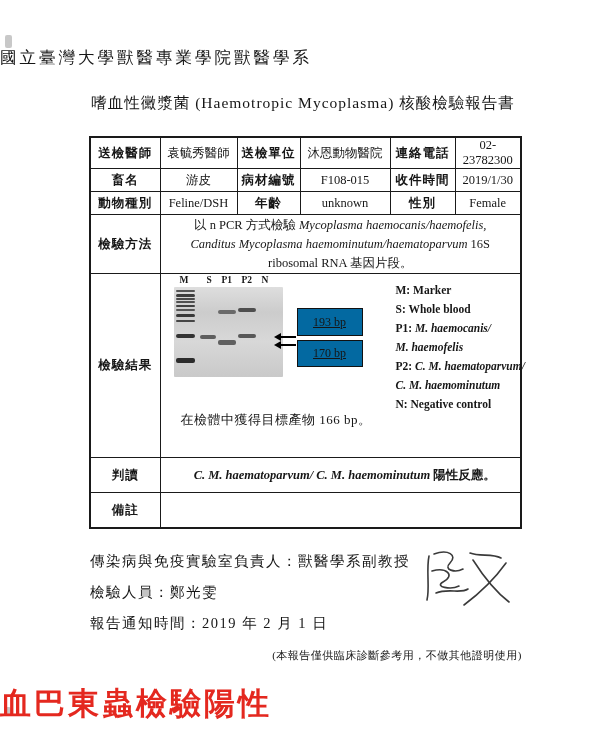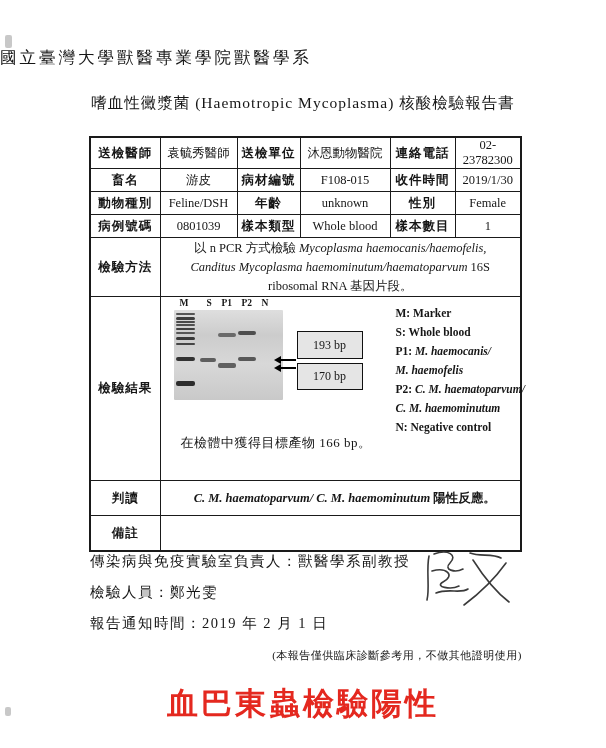--- a/index.html
+++ b/index.html
@@ -39,39 +39,39 @@
   .gel{position:absolute;left:13px;top:13px;width:109px;height:90px;
     background:linear-gradient(180deg,#dedede 0%,#cccccc 28%,#d8d8d8 60%,#c9c9c9 100%);
     border-radius:1px;}
   .band{position:absolute;border-radius:2px;}
   .arrow{position:absolute;left:120px;width:15px;height:0;border-top:2px solid #000;}
   .arrow::before{content:"";position:absolute;left:-7px;top:-5px;width:0;height:0;
     border-right:7px solid #000;border-top:4px solid transparent;border-bottom:4px solid transparent;}
   .arrow1{top:62px;}
   .arrow2{top:70px;}
   .bpbox{position:absolute;left:136px;width:64px;border:1px solid #111;
-    font-size:12px;text-align:center;background:#e5e5e5;}
+    font-size:12px;text-align:center;background:#0369a1;text-decoration:underline;}
   .bp1{top:34px;height:26px;line-height:26px;}
   .bp2{top:66px;height:25px;line-height:25px;}
   .legend{position:absolute;left:210px;top:7px;text-align:left;font-weight:bold;
     font-size:11.5px;line-height:19px;white-space:nowrap;margin-left:25px;}
   .legend i{font-style:italic;}
   .conclusion{position:absolute;left:20px;top:137px;font-size:13px;text-align:left;
     white-space:nowrap;letter-spacing:.5px;}
 
   .interp-cell{text-align:right;padding-left:9px !important;
     font-size:13px;font-weight:bold;}
   .interp-cell i{font-style:italic;}
   .remarks-cell{text-align:left !important;}
 
   .footer{position:absolute;left:90px;top:553px;font-size:14.5px;letter-spacing:1.5px;}
   .f-line{margin-bottom:14px;line-height:17px;}
   .signature{position:absolute;left:420px;top:544px;}
   .disclaimer{position:absolute;right:84px;top:648px;font-size:11px;letter-spacing:.5px;}
-  .stamp{position:absolute;left:0;right:0;top:683px;text-align:center;
+  .stamp{position:absolute;left:0;right:0;top:683px;
     font-family:Liberation Mono, monospace;
     font-size:31px;font-weight:bold;letter-spacing:3px;}
 </style>
 </head>
 <body>
 
 <div class="artifact a1"></div>
 <div class="artifact a2"></div>
 
 <div class="title">國立臺灣大學獸醫專業學院獸醫學系</div>
@@ -103,28 +103,20 @@
     <td class="lbl">收件時間</td>
     <td>2019/1/30</td>
   </tr>
   <tr class="r-info">
     <td class="lbl">動物種別</td>
     <td>Feline/DSH</td>
     <td class="lbl">年齡</td>
     <td>unknown</td>
     <td class="lbl">性別</td>
     <td>Female</td>
-  </tr>
-  <tr class="r-info">
-    <td class="lbl">病例號碼</td>
-    <td>0801039</td>
-    <td class="lbl">樣本類型</td>
-    <td>Whole blood</td>
-    <td class="lbl">樣本數目</td>
-    <td>1</td>
   </tr>
 
   <tr class="r-method">
     <td class="lbl">檢驗方法</td>
     <td colspan="5" class="method-cell">
       <div><span>以 n PCR 方式檢驗 </span><i>Mycoplasma haemocanis/haemofelis,</i></div>
       <div><i>Canditus Mycoplasma haemominutum/haematoparvum</i><span> 16S</span></div>
       <div><span>ribosomal RNA 基因片段。</span></div>
     </td>
   </tr>

